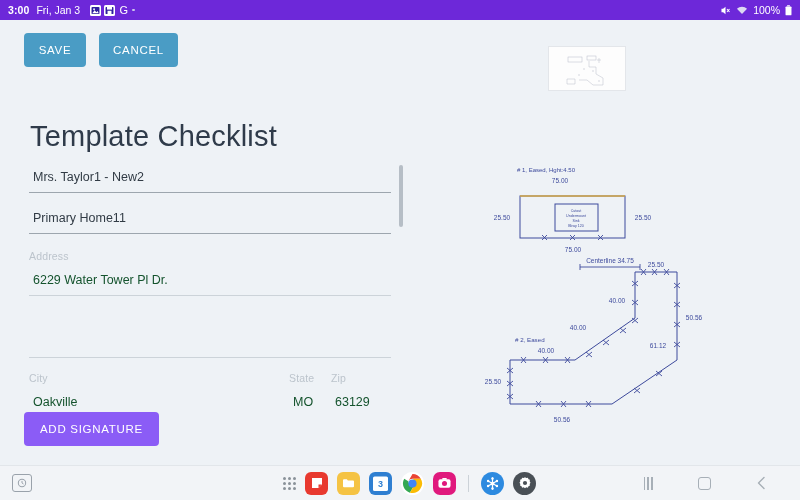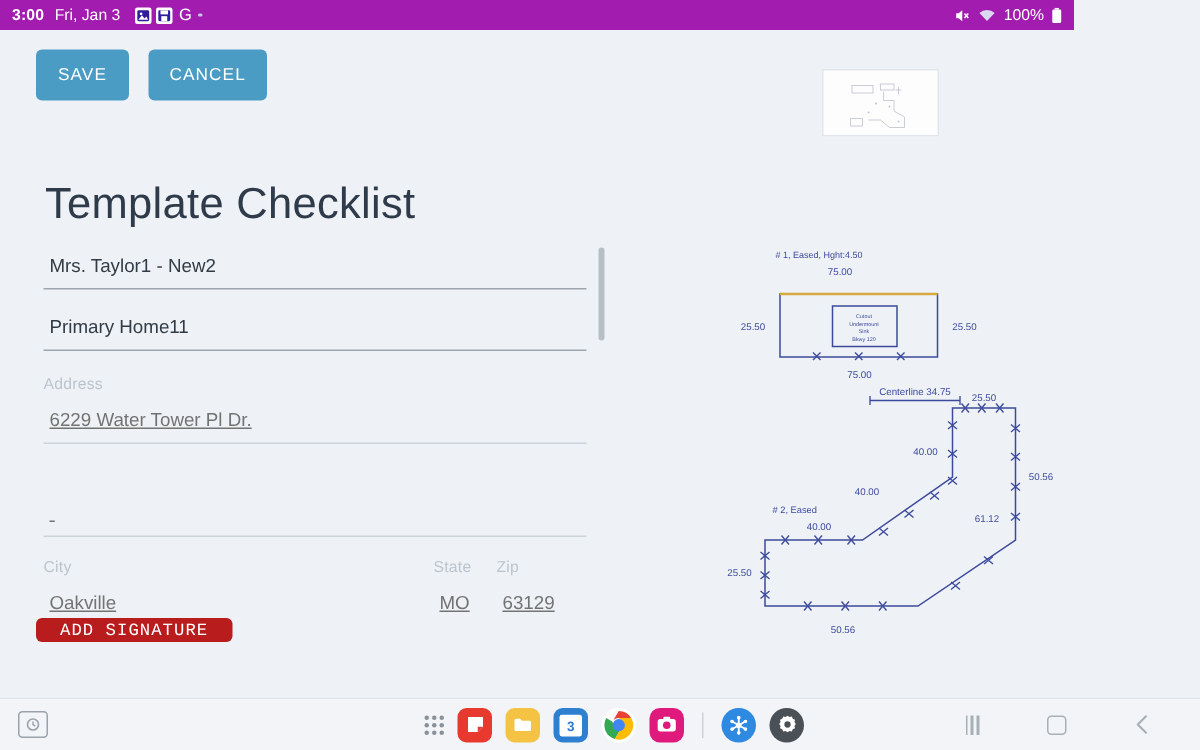--- a/index.html
+++ b/index.html
@@ -6,22 +6,22 @@
   html, body {
     width: 800px; height: 500px;
     overflow: hidden;
     font-family: "Liberation Sans", sans-serif;
     background: #eef2f6;
   }
   #app { position: relative; width: 800px; height: 500px; background: #eef2f6; }
 
   
   .statusbar {
-    position: absolute; top: 0; left: 0; width: 716px; height: 20px;
-    background: #a21caf;
+    position: absolute; top: 0; left: 0; width: 800px; height: 20px;
+    background: #6d28d9;
     display: flex; align-items: center;
     color: #ffffff; font-size: 10.5px;
     padding: 0 8px;
   }
   .sb-left { display: flex; align-items: center; gap: 7px; }
   .sb-time { font-weight: 600; letter-spacing: .1px; }
   .sb-date { font-weight: 400; text-align: right; }
   .sb-icons { display: flex; align-items: center; gap: 3px; margin-left: 3px; }
   .sb-ico {
     width: 11px; height: 11px; display: inline-flex;
@@ -66,36 +66,36 @@
   .field { position: relative; margin-bottom: 16px; }
   .field-label {
     font-size: 10.5px; color: #9aa3ac; letter-spacing: .15px;
     margin-bottom: 9px; display: block;
   }
   .field-label.faded { color: #bcc4cc; }
   .field-value {
     font-size: 12.5px; color: #313b45; padding-left: 4px;
     height: 18px; line-height: 18px; white-space: nowrap;
   }
-  .field-value.faded { color: #737373; text-decoration: underline; }
+  .field-value.faded { color: #14532d; }
   .field-underline { height: 1px; background: #9da6ae; margin-top: 6px; }
   .field-underline.faded { background: #ccd3d9; }
 
   .row3 { display: flex; align-items: flex-end; }
   .row3 .col-city { flex: 1 1 auto; }
   .row3 .col-state { width: 42px; }
   .row3 .col-zip { width: 60px; }
 
   .sig-btn {
     position: absolute; left: 24px; top: 392px;
-    background: #b91c1c; color: #fff; border: none; border-radius: 4px;
-    font-size: 11.5px; letter-spacing: .7px; height: 16px; padding: 0 16px;
+    background: #8b5cf6; color: #fff; border: none; border-radius: 4px;
+    font-size: 11.5px; letter-spacing: .7px; height: 34px; padding: 0 16px;
     cursor: pointer;
     display: inline-flex; align-items: center; justify-content: center;
-    font-family: Liberation Mono, monospace;
+    font-family: Liberation Sans, sans-serif;
   }
 
   .scrollbar {
     position: absolute; left: 399px; top: 145px;
     width: 4px; height: 62px; background: #b6bec6; border-radius: 2px;
     cursor: pointer;
   }
 
   
   .thumb {

